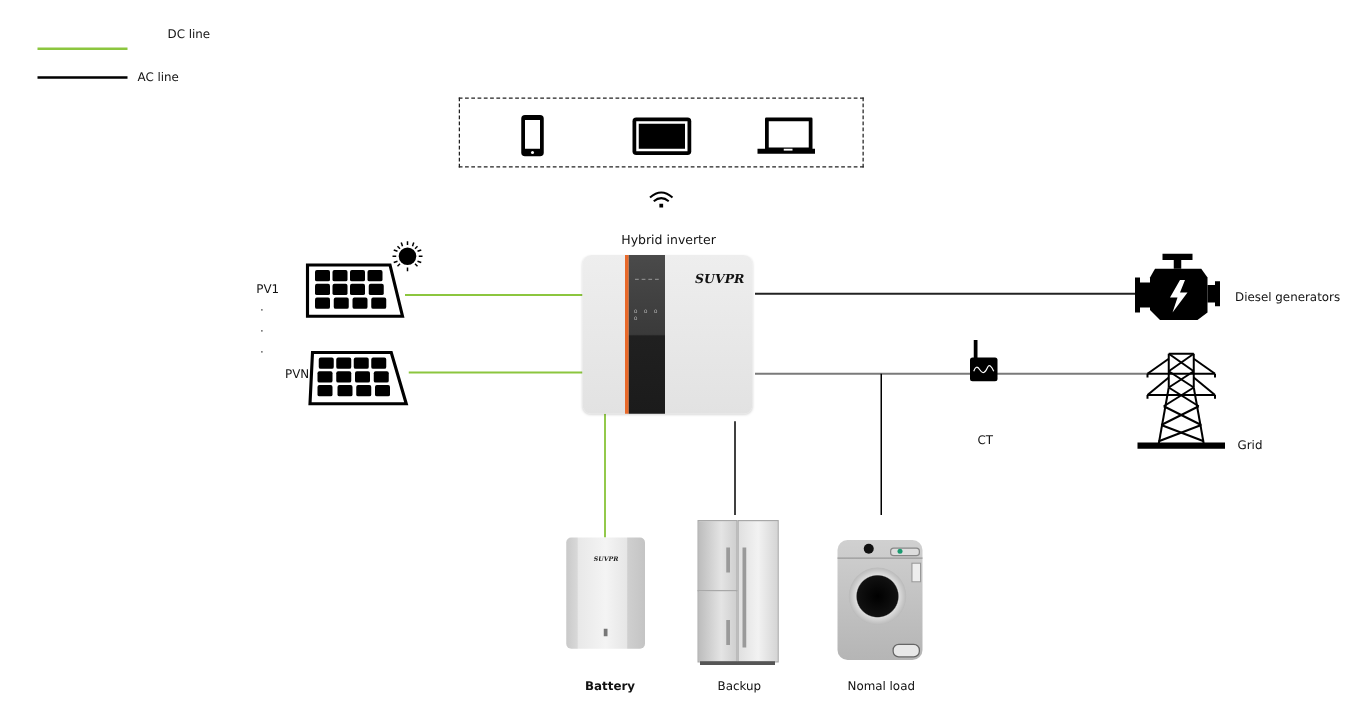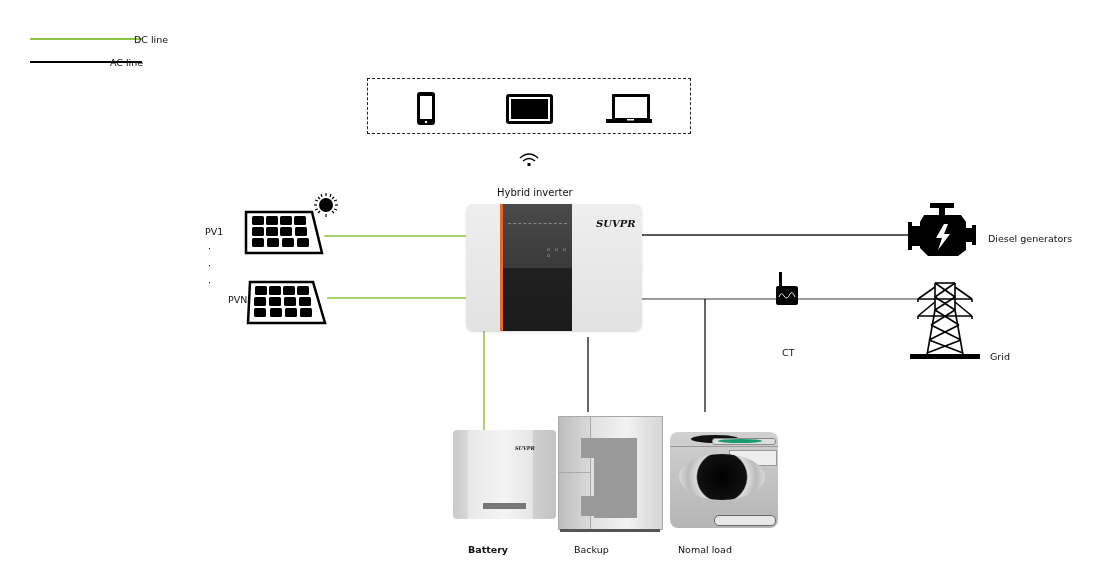--- a/index.html
+++ b/index.html
@@ -1,27 +1,27 @@
 <!DOCTYPE html>
 <html><head>
 <meta charset="utf-8">
 <style>
   html, body { margin: 0; padding: 0; background: #ffffff; }
   body { width: 1097px; height: 580px; position: relative; overflow: hidden;
          font-family: "DejaVu Sans", sans-serif; color: #111; }
-  .abs { position: absolute; padding-left: 40px; }
+  .abs { position: absolute; }
   .lbl { position: absolute; font-size: 9.5px; white-space: nowrap; color: #111; }
   svg { position: absolute; left: 0; top: 0; }
 </style>
 </head>
 <body>
 
 <div>
   <div class="abs" style="left:30px;top:38px;width:72px;height:2px;background:#8cc63f;"></div>
-  <div class="lbl" style="left:110px;top:34px;padding-left:24px;">DC line</div>
+  <div class="lbl" style="left:110px;top:22px;padding-left:24px;">DC line</div>
   <div class="abs" style="left:30px;top:61px;width:72px;height:2px;background:#000;"></div>
   <div class="lbl" style="left:110px;top:57px;">AC line</div>
 </div>
 
 <svg width="1097" height="580">
 
   <line x1="324" y1="236" x2="466" y2="236" stroke="#8cc63f" stroke-width="1.5"></line>
   <line x1="327" y1="298" x2="466" y2="298" stroke="#8cc63f" stroke-width="1.5"></line>
   <line x1="484" y1="331" x2="484" y2="430" stroke="#8cc63f" stroke-width="1.5"></line>
 

